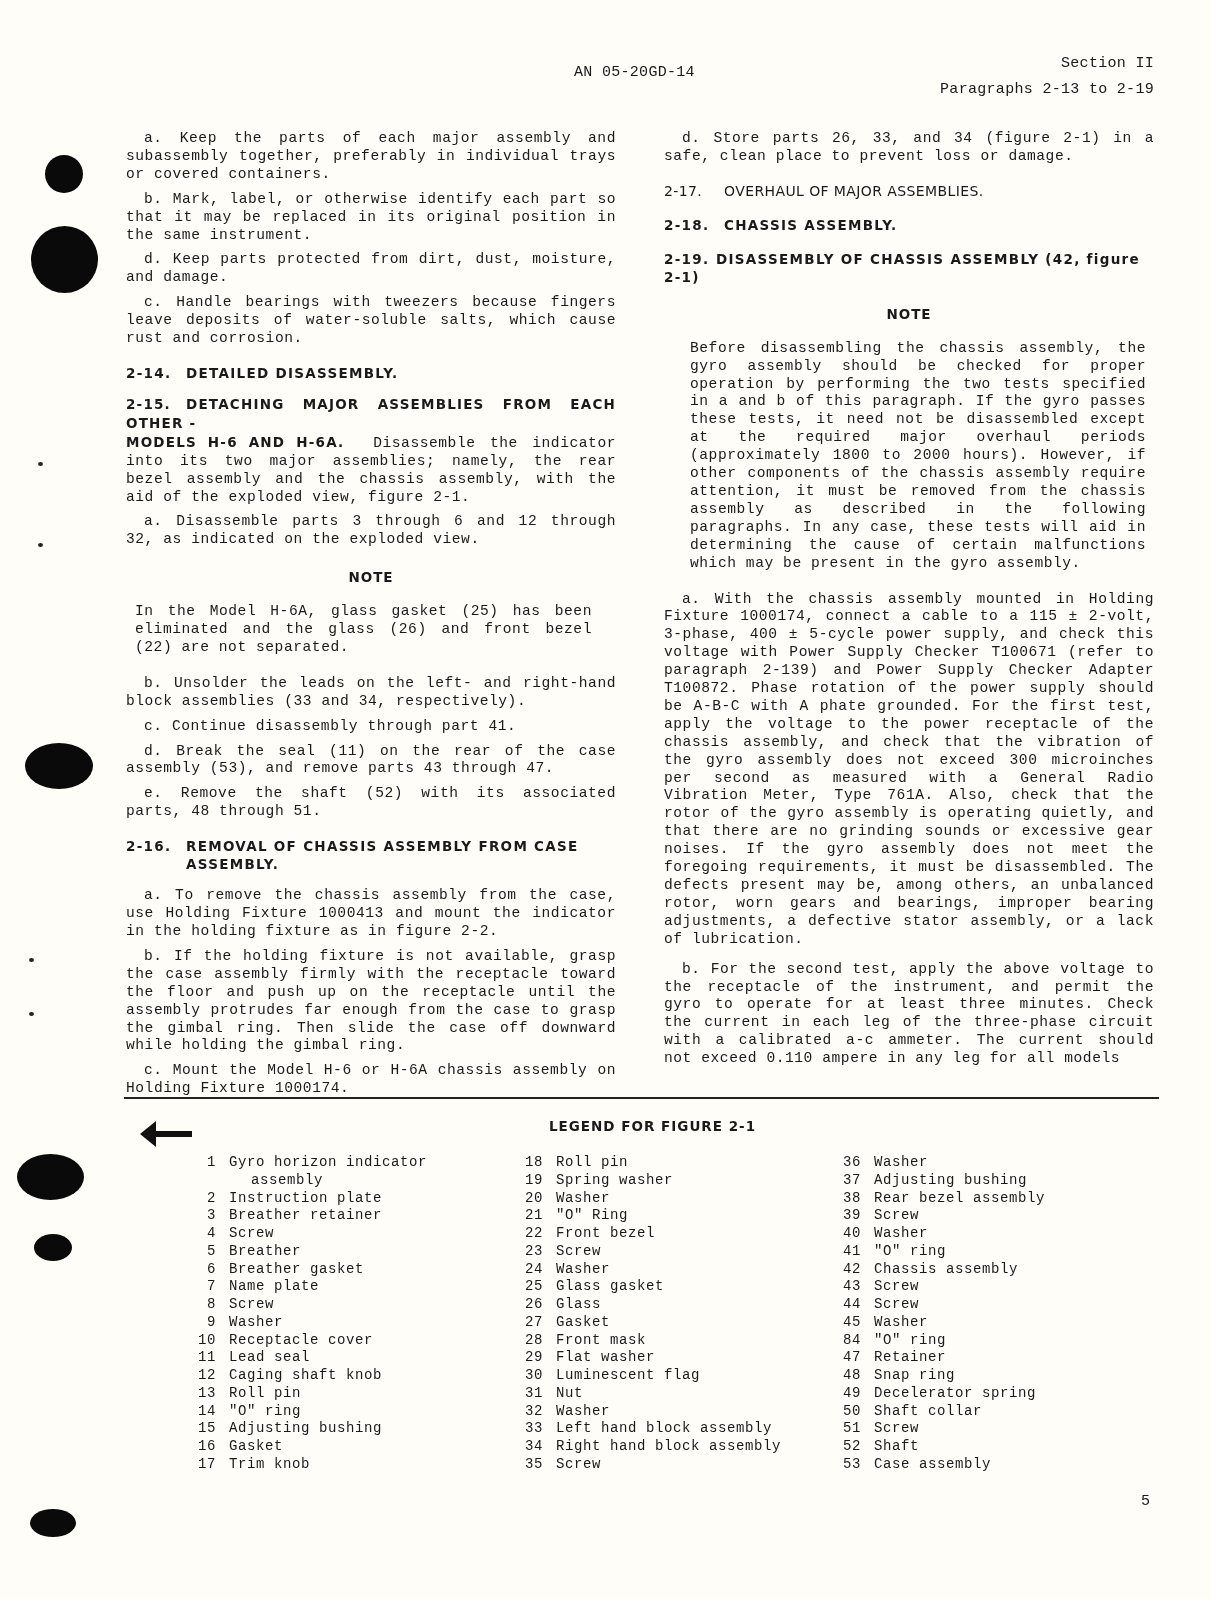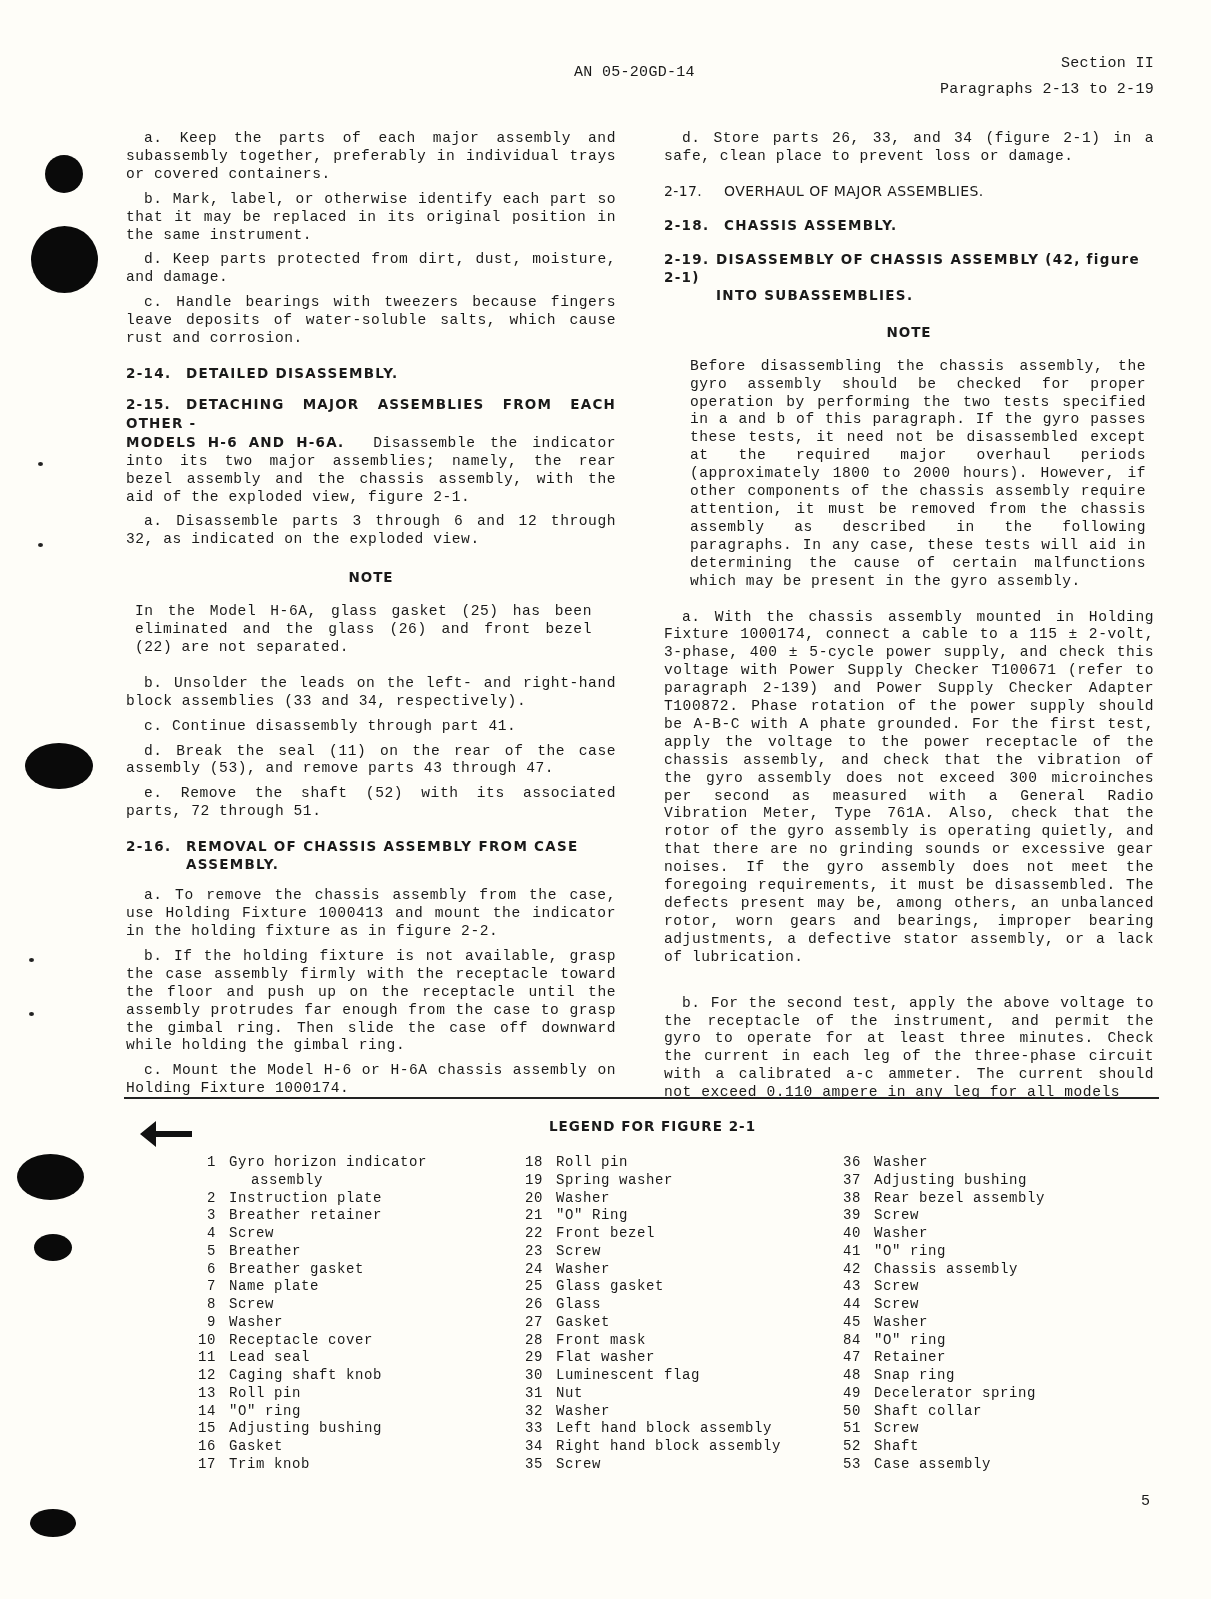--- a/index.html
+++ b/index.html
@@ -85,21 +85,21 @@
     <span>Disassemble the indicator into its two major assemblies; namely, the rear bezel assembly and the chassis assembly, with the aid of the exploded view, figure 2-1.</span>
   </p>
   <p class="p indent">a.  Disassemble parts 3 through 6 and 12 through 32, as indicated on the exploded view.</p>
 
   <div class="note-title">NOTE</div>
   <p class="note-body" style="margin-right:24px;margin-left:9px;">In the Model H-6A, glass gasket (25) has been eliminated and the glass (26) and front bezel (22) are not separated.</p>
 
   <p class="p indent">b.  Unsolder the leads on the left- and right-hand block assemblies (33 and 34, respectively).</p>
   <p class="p indent">c.  Continue disassembly through part 41.</p>
   <p class="p indent">d.  Break the seal (11) on the rear of the case assembly (53), and remove parts 43 through 47.</p>
-  <p class="p indent">e.  Remove the shaft (52) with its associated parts, 72 through 51.</p>
+  <p class="p indent">e.  Remove the shaft (52) with its associated parts, 48 through 51.</p>
 
   <div class="heading">
     <span class="num">2-16.</span><span>REMOVAL OF CHASSIS ASSEMBLY FROM CASE</span>
     <span class="cont">ASSEMBLY.</span>
   </div>
 
   <p class="p indent">a.  To remove the chassis assembly from the case, use Holding Fixture 1000413 and mount the indicator in the holding fixture as in figure 2-2.</p>
   <p class="p indent">b.  If the holding fixture is not available, grasp the case assembly firmly with the receptacle toward the floor and push up on the receptacle until the assembly protrudes far enough from the case to grasp the gimbal ring.  Then slide the case off downward while holding the gimbal ring.</p>
   <p class="p indent">c.  Mount  the Model H-6 or H-6A chassis assembly on Holding Fixture 1000174.</p>
 </div>
@@ -108,28 +108,27 @@
   <p class="p indent">d.  Store  parts 26, 33, and 34 (figure 2-1) in a safe, clean place to prevent loss or damage.</p>
 
   <div class="heading" style="font-weight:normal;letter-spacing:0.4px;font-size:14px;">
     <span class="num">2-17.</span><span>OVERHAUL OF MAJOR ASSEMBLIES.</span>
   </div>
   <div class="heading">
     <span class="num">2-18.</span><span>CHASSIS ASSEMBLY.</span>
   </div>
   <div class="heading">
     <span style="display:inline-block;width:52px;">2-19.</span><span>DISASSEMBLY OF CHASSIS ASSEMBLY (42, figure 2-1)</span>
-    <span class="cont" style="padding-left:52px;">INTO SUBASSEMBLIES.</span>
   </div>
 
   <div class="note-title">NOTE</div>
   <p class="note-body r">Before disassembling the chassis assembly, the gyro assembly should be checked for proper operation by performing the two tests specified in a and b of this paragraph.  If the gyro passes these tests, it need not be disassembled except at the required major overhaul periods (approximately 1800 to 2000 hours). However, if other components of the chassis assembly require attention, it must be removed from the chassis assembly as described in the following paragraphs.  In any case, these tests will aid in determining the cause of certain malfunctions which may be present in the gyro assembly.</p>
 
   <p class="p indent">a.  With the chassis assembly mounted in Holding Fixture 1000174, connect a cable to a 115 ± 2-volt, 3-phase, 400 ± 5-cycle power supply, and check this voltage with Power Supply Checker T100671 (refer to paragraph 2-139) and Power Supply Checker Adapter T100872.  Phase rotation of the power supply should be A-B-C with A phate grounded.  For the first test, apply the voltage to the power receptacle of the chassis assembly, and check that the vibration of the gyro assembly does not exceed 300 microinches per second as measured with a General Radio Vibration Meter, Type 761A.  Also, check that the rotor of the gyro assembly is operating quietly, and that there are no grinding sounds or excessive gear noises.  If the gyro assembly does not meet the foregoing requirements, it must be disassembled.  The defects present may be, among others, an unbalanced rotor, worn gears and bearings, improper bearing adjustments, a defective stator assembly, or a lack of lubrication.</p>
-  <p class="p indent" style="margin-top:28px;">b.  For the second test, apply the above voltage to the receptacle of the instrument, and permit the gyro to operate for at least three minutes.  Check the current in each leg of the three-phase circuit with a calibrated a-c ammeter.  The current should not exceed 0.110 ampere in any leg for all models</p>
+  <p class="p indent" style="margin-top:12px;">b.  For the second test, apply the above voltage to the receptacle of the instrument, and permit the gyro to operate for at least three minutes.  Check the current in each leg of the three-phase circuit with a calibrated a-c ammeter.  The current should not exceed 0.110 ampere in any leg for all models</p>
 </div>
 
 <div class="rule"></div>
 <svg class="arrow" viewBox="0 0 52 26">
   <polygon points="0,13 16,0 16,10 52,10 52,16 16,16 16,26" fill="#111"></polygon>
 </svg>
 <div class="legend-title">LEGEND FOR FIGURE 2-1</div>
 
 <div class="legend-col lc1">
   <div class="row">

